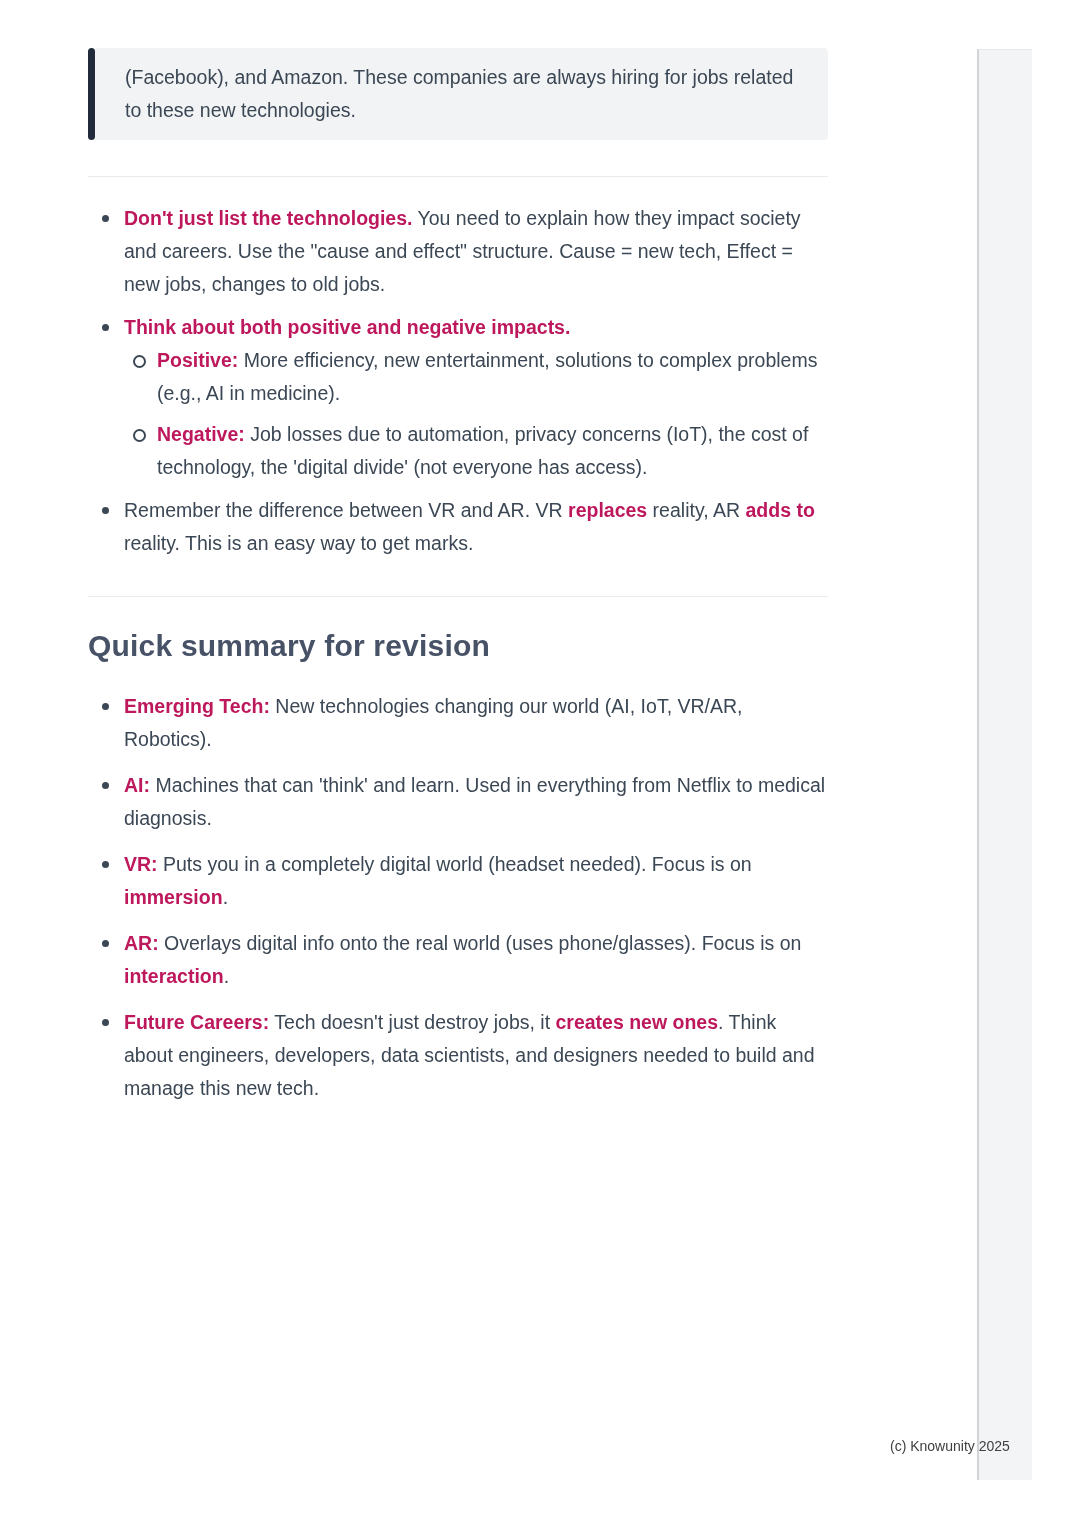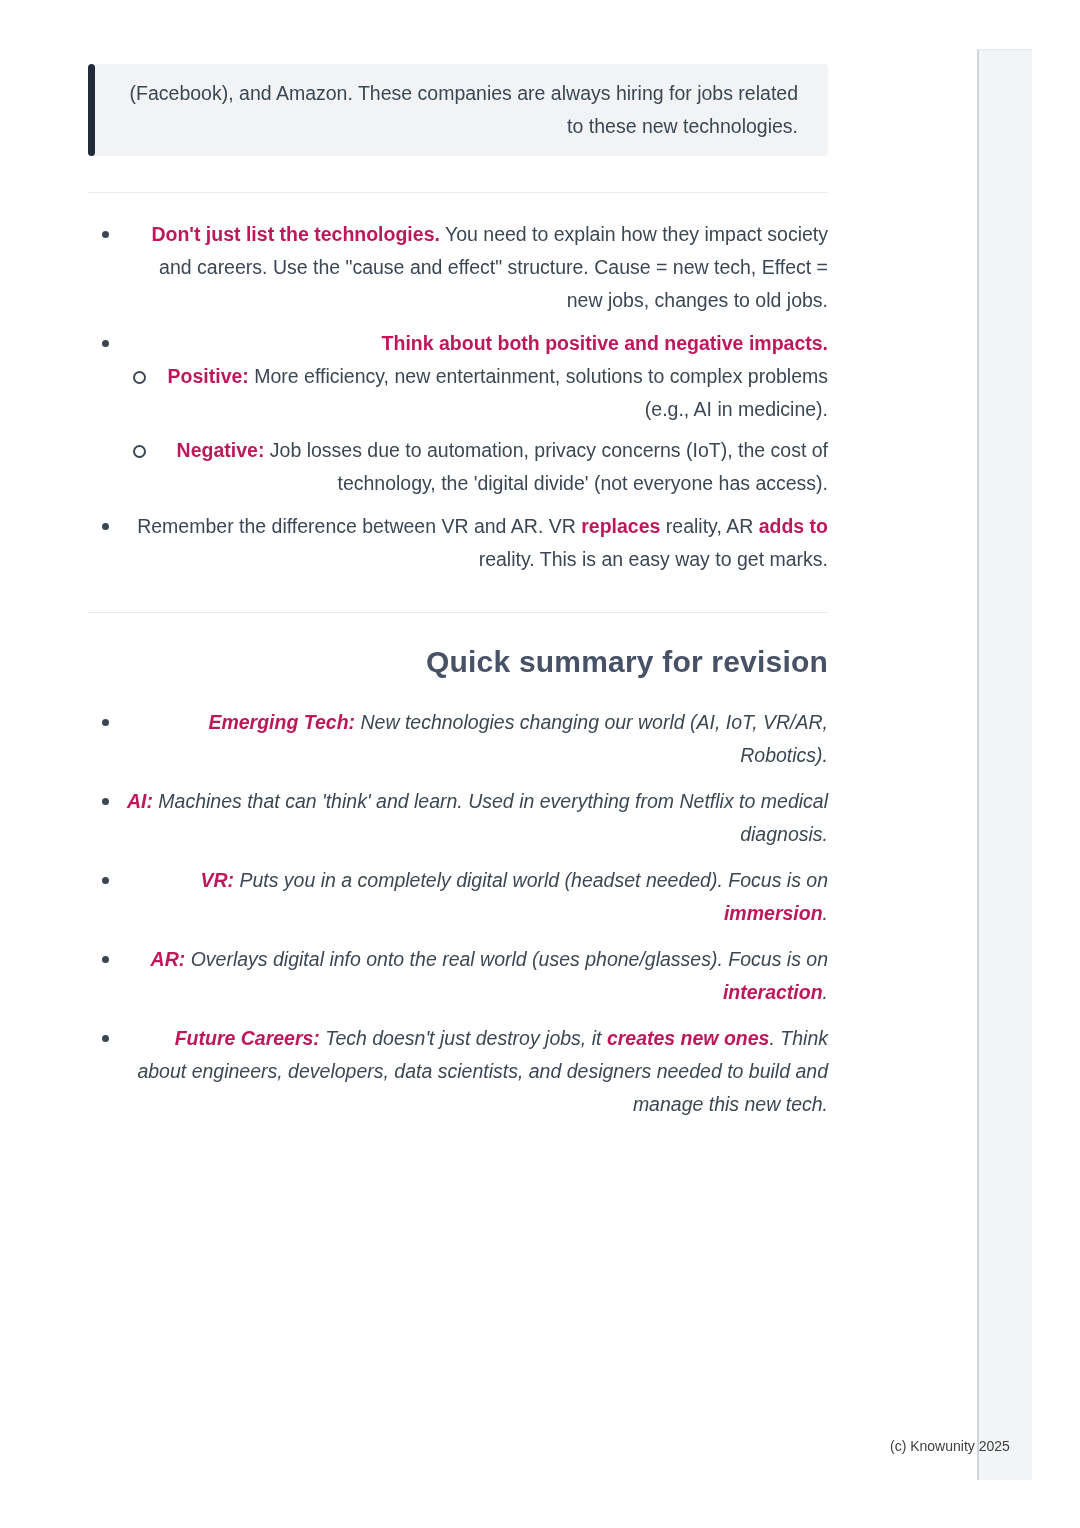--- a/index.html
+++ b/index.html
@@ -4,21 +4,21 @@
 <style>
   * { margin: 0; padding: 0; box-sizing: border-box; }
   html, body { background: #ffffff; }
   body {
     width: 1080px; height: 1528px;
     position: relative; overflow: hidden;
     font-family: "Liberation Sans", "DejaVu Sans", sans-serif;
     color: #3b4754;
     -webkit-font-smoothing: antialiased;
   }
-  .content { position: absolute; left: 88px; top: 16px; width: 740px; text-align: right; }
+  .content { position: absolute; left: 88px; top: 0; width: 740px; }
 
   
   .quote { margin-top: 48px; display: flex; }
   .quote-bar { flex: none; width: 7px; background: #212b3b; border-radius: 4px; }
   .quote-body {
     flex: 1; background: #f1f3f4; border-radius: 0 4px 4px 0;
     padding: 13px 30px 13px 30px;
     font-size: 19.5px; line-height: 33px; color: #3b4754;
   }
 
@@ -29,21 +29,21 @@
     font-size: 30px; line-height: 38px; font-weight: bold;
     color: #475267; letter-spacing: 0.2px;
   }
 
   ul.bullets { list-style: none; margin-top: 25px; font-size: 19.5px; line-height: 33px; }
   ul.bullets > li { position: relative; padding-left: 36px; margin-bottom: 10px; }
   ul.bullets > li::before {
     content: ""; position: absolute; left: 14px; top: 13px;
     width: 7px; height: 7px; border-radius: 50%; background: #3b4754;
   }
-  ul.bullets.summary > li { margin-bottom: 13px; font-style: italic; }
+  ul.bullets.summary > li { margin-bottom: 13px; }
 
   ul.sub-bullets { list-style: none; }
   ul.sub-bullets > li { position: relative; padding-left: 33px; margin-bottom: 8px; }
   ul.sub-bullets > li:last-child { margin-bottom: 6px; }
   ul.sub-bullets > li::before {
     content: ""; position: absolute; left: 9px; top: 11px;
     width: 9px; height: 9px; border-radius: 50%;
     border: 2px solid #3b4754; background: transparent;
   }
 

